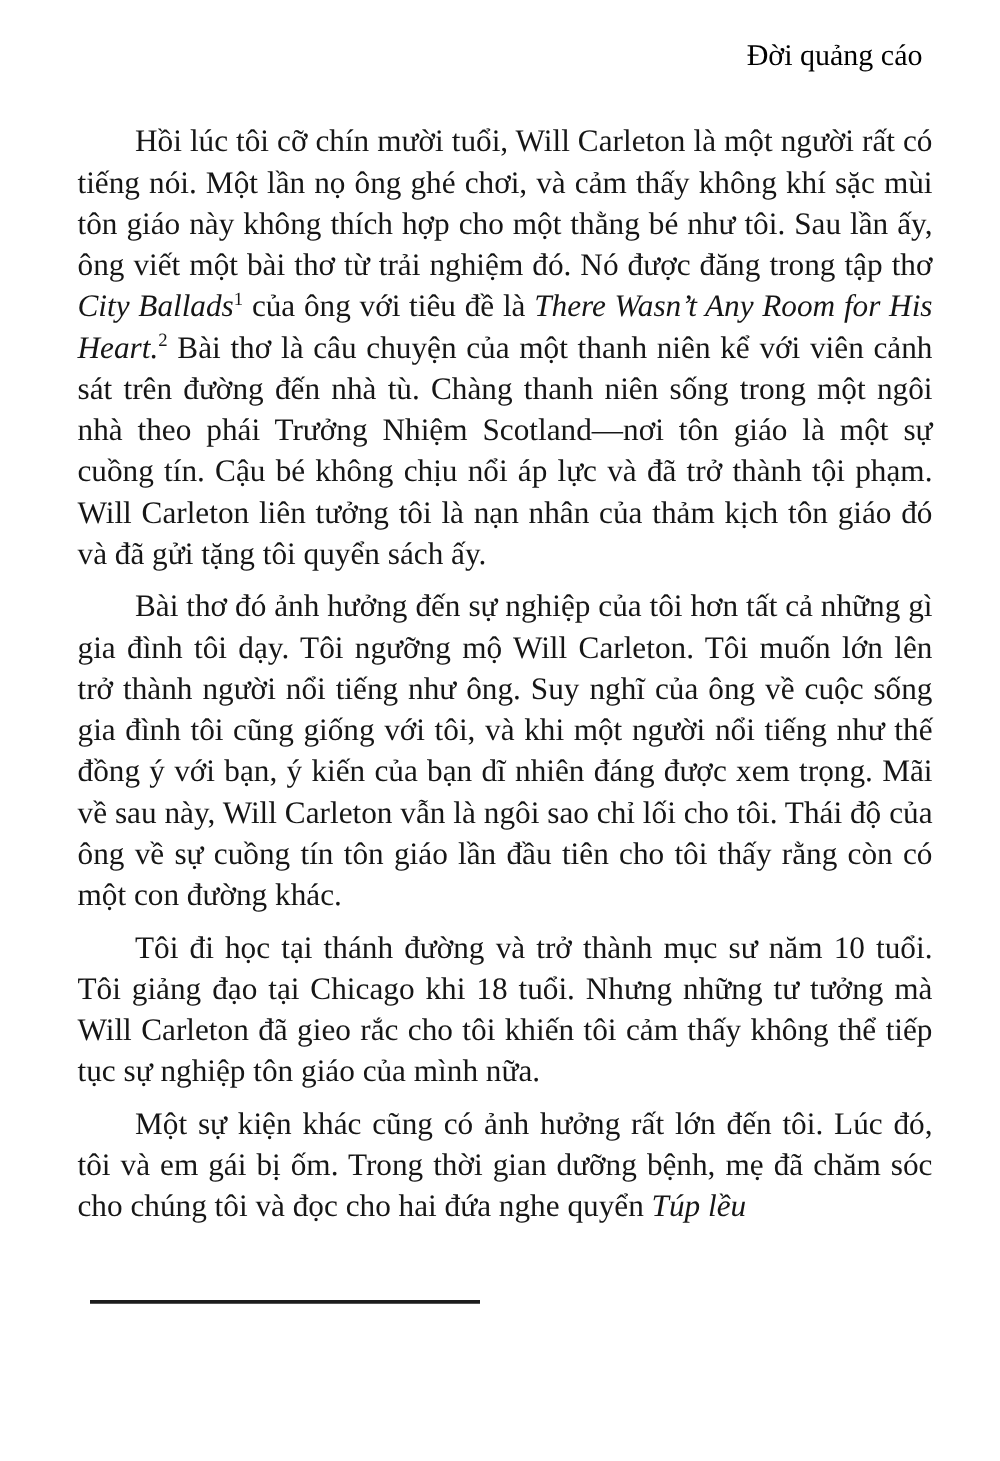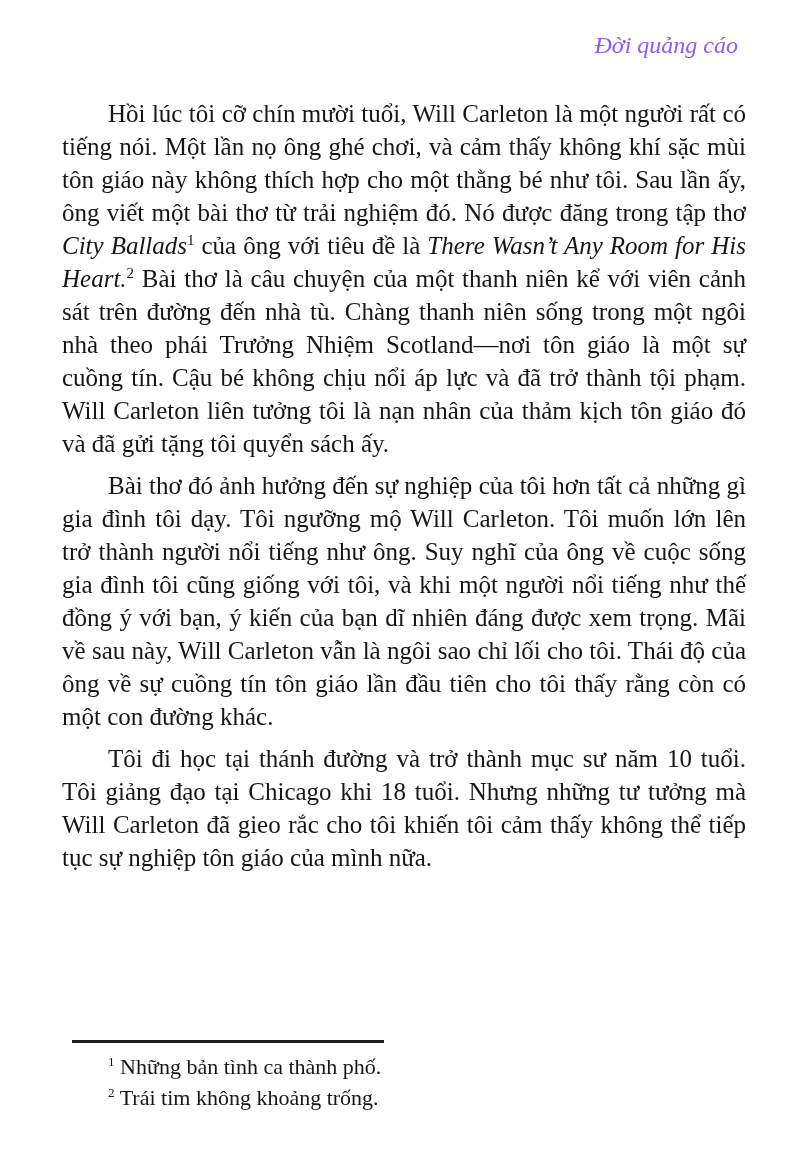--- a/index.html
+++ b/index.html
@@ -14,24 +14,23 @@
     margin: 0 auto;
     background: #ffffff;
     color: #161616;
     font-family: "Liberation Serif", "DejaVu Serif", serif;
     overflow: hidden;
   }
   .running-head {
     position: absolute;
     top: 30px;
     right: 62px;
-    font-style: italic;
     font-size: 24px;
     line-height: 30px;
-    color: #8b5cf6;
+    color: #000000;
   }
   .body-text {
     position: absolute;
     top: 97px;
     left: 62px;
     width: 684px;
   }
   .para {
     margin: 0 0 9px 0;
     font-size: 25px;
@@ -72,23 +71,20 @@
 <body>
 
 <div class="page">
 
   <div class="running-head">Đời quảng cáo</div>
 
   <div class="body-text" id="paragraphs">
       <p class="para">Hồi lúc tôi cỡ chín mười tuổi, Will Carleton là một người rất có tiếng nói. Một lần nọ ông ghé chơi, và cảm thấy không khí sặc mùi tôn giáo này không thích hợp cho một thằng bé như tôi. Sau lần ấy, ông viết một bài thơ từ trải nghiệm đó. Nó được đăng trong tập thơ <i>City Ballads</i><sup>1</sup> của ông với tiêu đề là <i>There Wasn’t Any Room for His Heart.</i><sup>2</sup> Bài thơ là câu chuyện của một thanh niên kể với viên cảnh sát trên đường đến nhà tù. Chàng thanh niên sống trong một ngôi nhà theo phái Trưởng Nhiệm Scotland—nơi tôn giáo là một sự cuồng tín. Cậu bé không chịu nổi áp lực và đã trở thành tội phạm. Will Carleton liên tưởng tôi là nạn nhân của thảm kịch tôn giáo đó và đã gửi tặng tôi quyển sách ấy.</p>
       <p class="para">Bài thơ đó ảnh hưởng đến sự nghiệp của tôi hơn tất cả những gì gia đình tôi dạy. Tôi ngưỡng mộ Will Carleton. Tôi muốn lớn lên trở thành người nổi tiếng như ông. Suy nghĩ của ông về cuộc sống gia đình tôi cũng giống với tôi, và khi một người nổi tiếng như thế đồng ý với bạn, ý kiến của bạn dĩ nhiên đáng được xem trọng. Mãi về sau này, Will Carleton vẫn là ngôi sao chỉ lối cho tôi. Thái độ của ông về sự cuồng tín tôn giáo lần đầu tiên cho tôi thấy rằng còn có một con đường khác.</p>
       <p class="para">Tôi đi học tại thánh đường và trở thành mục sư năm 10 tuổi. Tôi giảng đạo tại Chicago khi 18 tuổi. Nhưng những tư tưởng mà Will Carleton đã gieo rắc cho tôi khiến tôi cảm thấy không thể tiếp tục sự nghiệp tôn giáo của mình nữa.</p>
+      <p class="para">Một sự kiện khác cũng có ảnh hưởng rất lớn đến tôi. Lúc đó, tôi và em gái bị ốm. Trong thời gian dưỡng bệnh, mẹ đã chăm sóc cho chúng tôi và đọc cho hai đứa nghe quyển <i>Túp lều</i></p>
     </div>
 
   <div class="footnotes">
     <div class="footnote-rule"></div>
-    <div id="footnote-list">
-        <p class="footnote"><sup>1</sup> Những bản tình ca thành phố.</p>
-        <p class="footnote"><sup>2</sup> Trái tim không khoảng trống.</p>
-      </div>
   </div>
 
 </div>
 
 </body></html>

